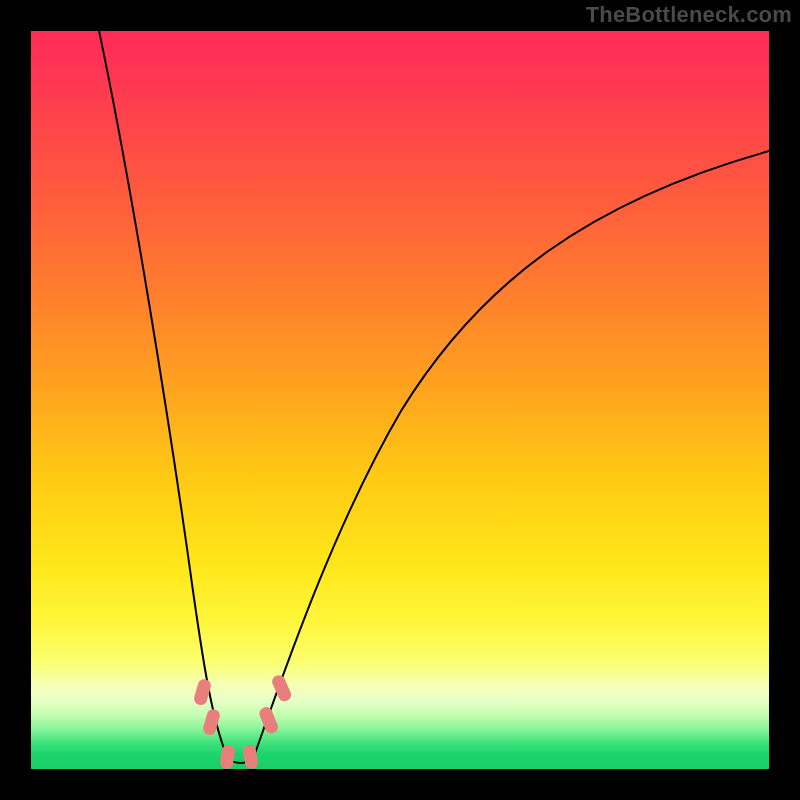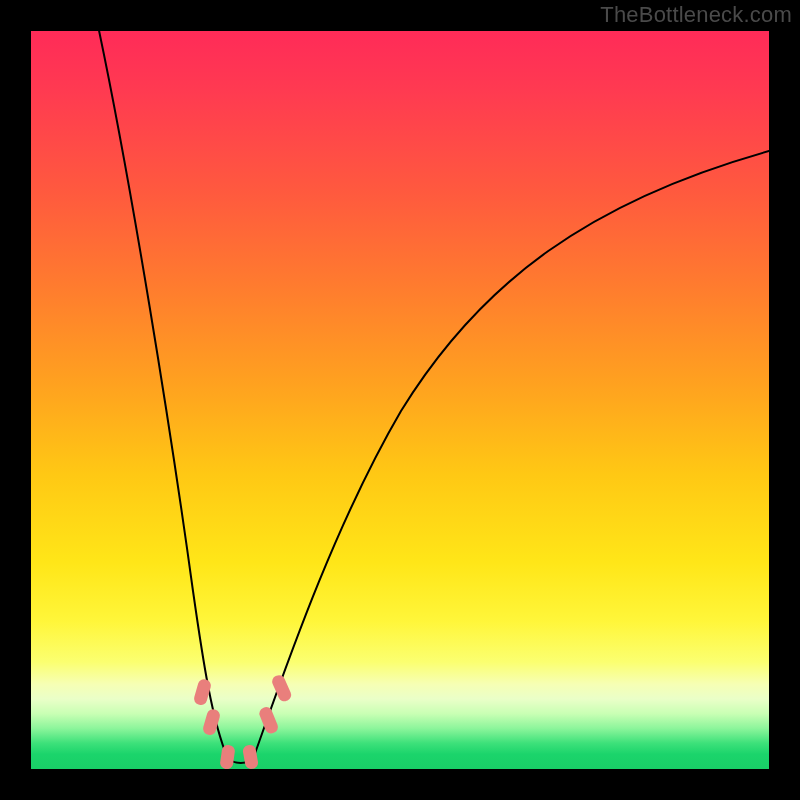--- a/index.html
+++ b/index.html
@@ -16,21 +16,21 @@
     width: 800px;
     height: 800px;
     background: #000;
   }
   .watermark {
     position: absolute;
     top: 2px;
     right: 8px;
     color: #4a4a4a;
     font-size: 22px;
-    font-weight: 400;
+    font-weight: 700;
     letter-spacing: 0.2px;
     z-index: 50;
   }
   .plot-area {
     position: absolute;
     left: 31px;
     top: 31px;
     width: 738px;
     height: 738px;
     overflow: hidden;

